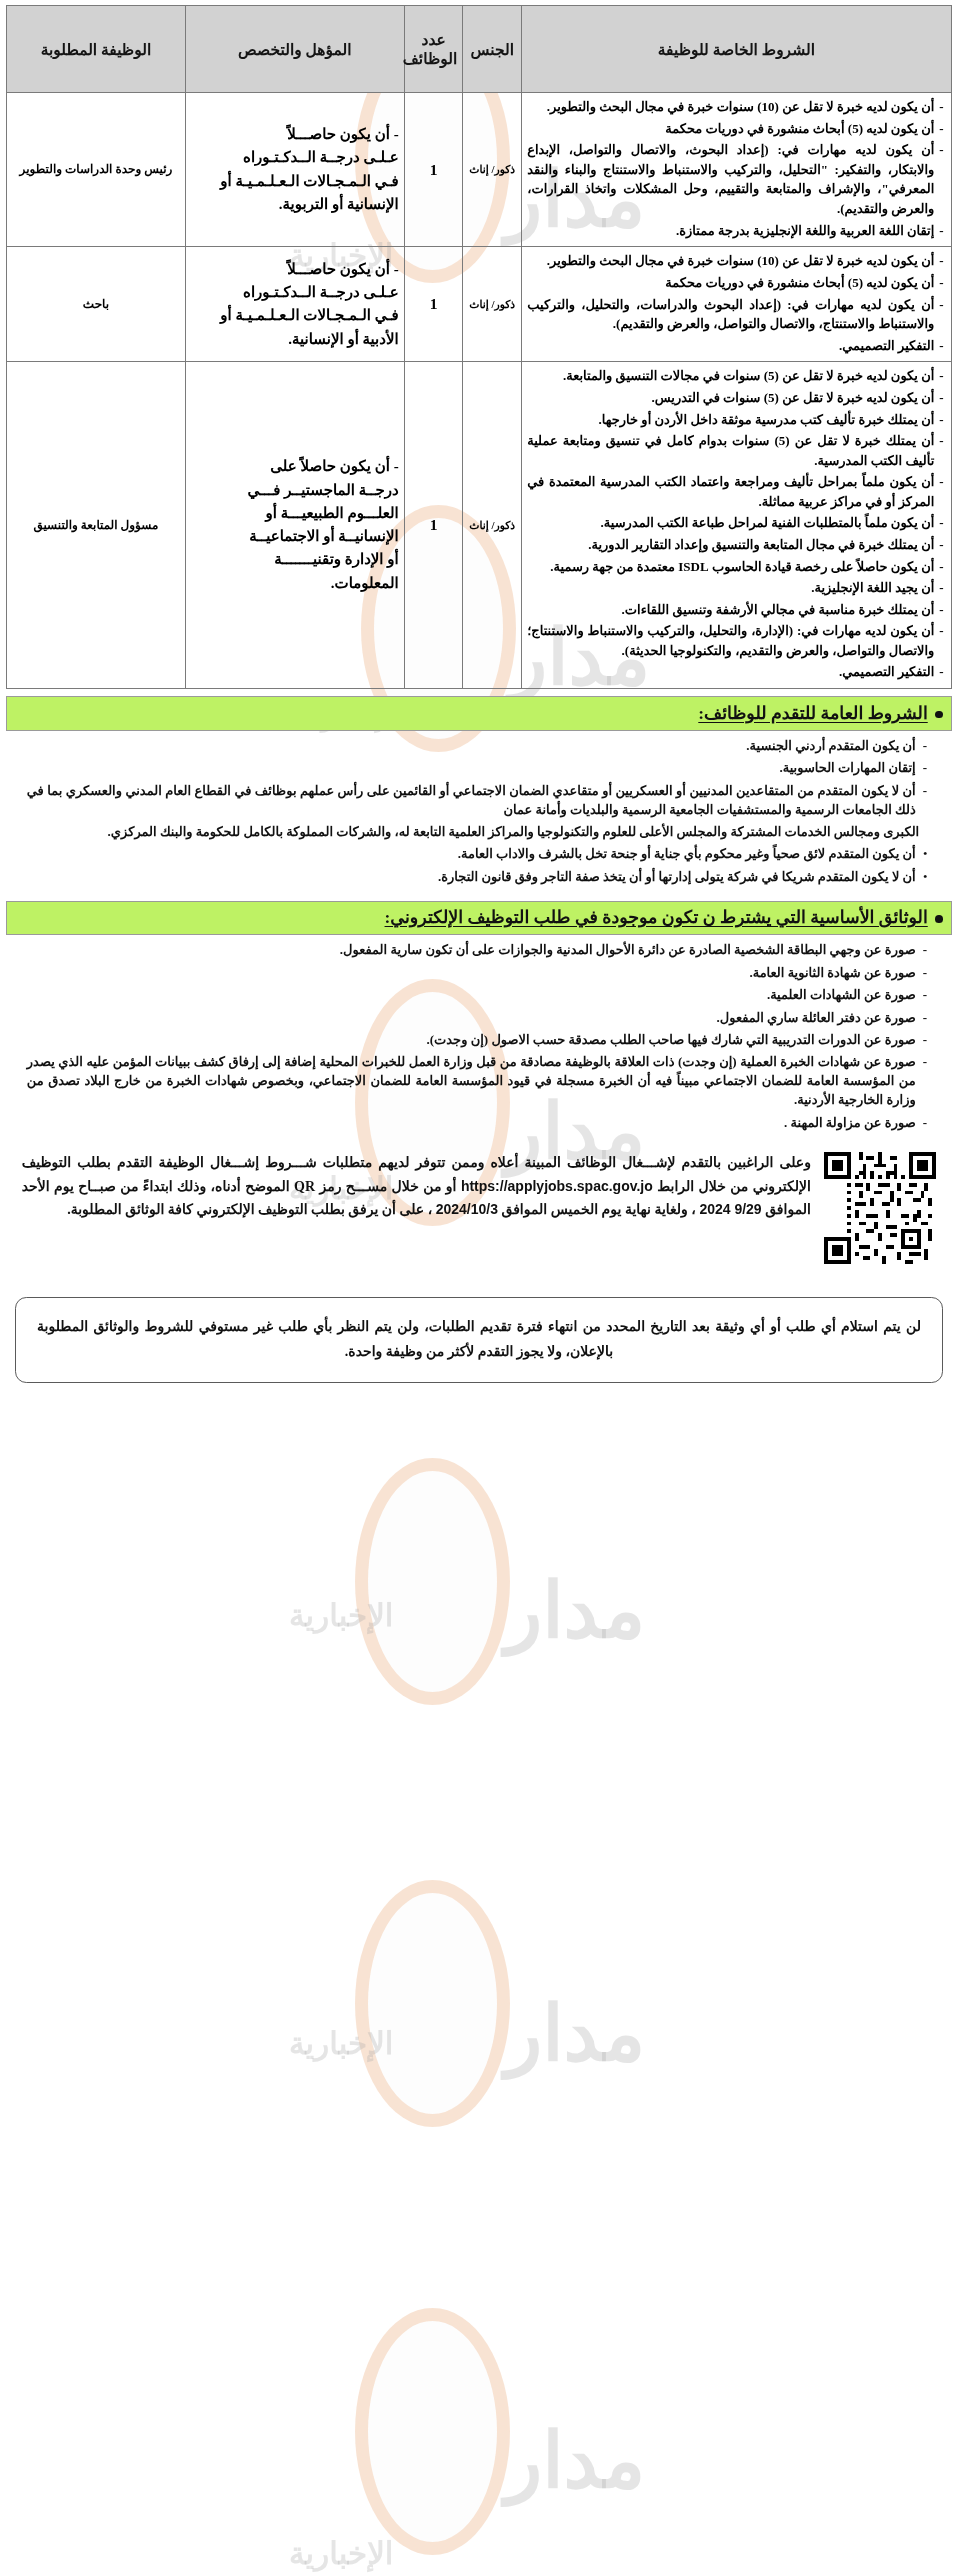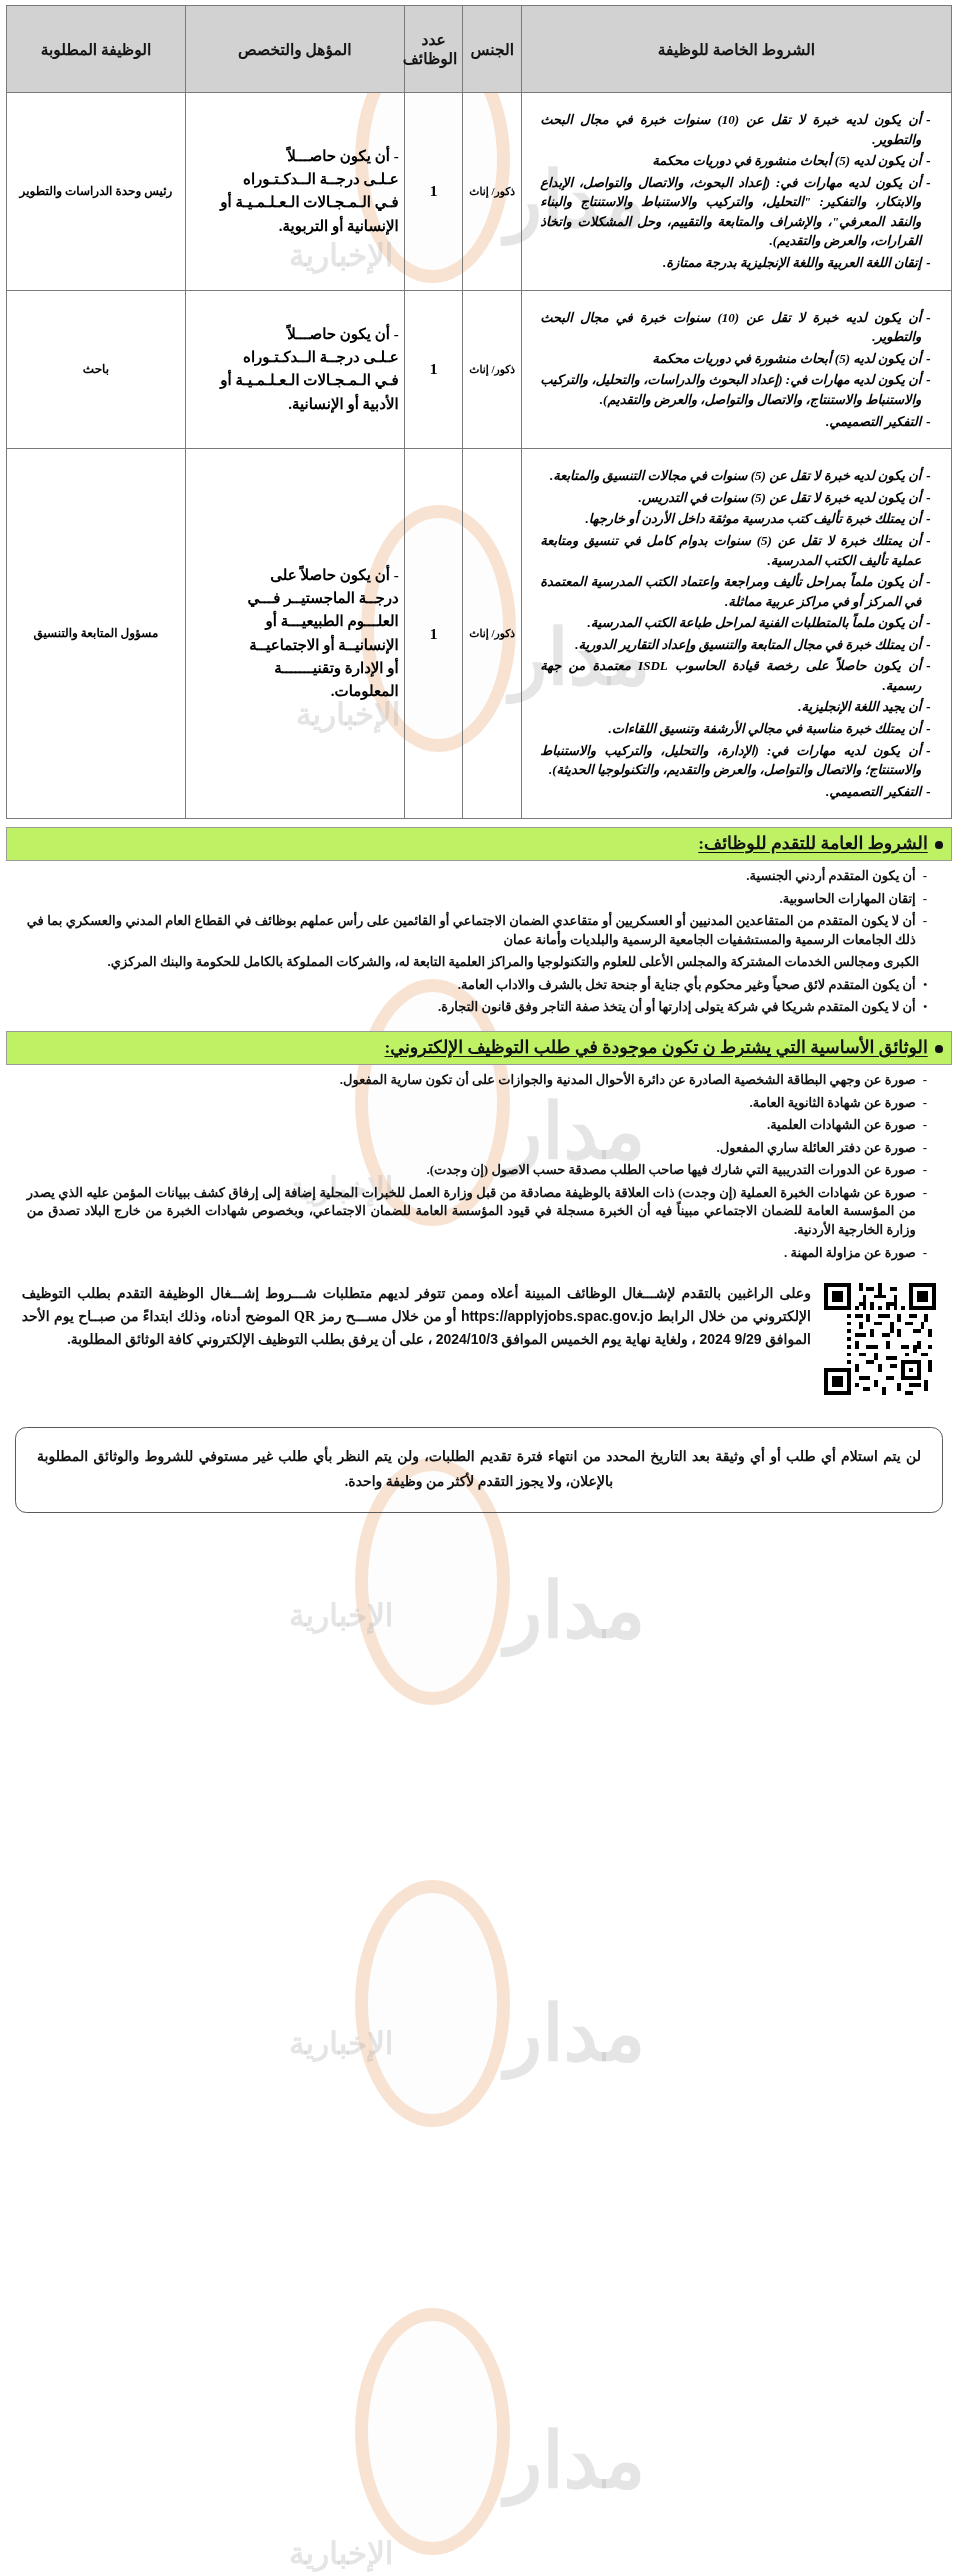--- a/index.html
+++ b/index.html
@@ -75,21 +75,21 @@
   }
   td.cell-qual .b { display: block; }
   td.cell-count {
     text-align: center; font-weight: bold; font-size: 15.5px; color: #000;
   }
   td.cell-gender {
     text-align: center; font-size: 10.8px; font-weight: bold;
     line-height: 1.35; color: #000;
   }
   td.cell-cond { font-size: 13px; line-height: 1.5; color: #000; padding: 5.2px 7.2px; }
-  td.cell-cond ul { margin: 13px; padding: 0; list-style: none; font-style: italic; }
+  td.cell-cond ul { margin: 0; padding: 0; list-style: none; }
   td.cell-cond li {
     margin: 0 0 2.1px 0;
     padding-right: 11.3px;
     position: relative;
     text-align: justify;
     text-align-last: right;
     font-weight: bold;
   }
   td.cell-cond li::before {
     content: "-";

